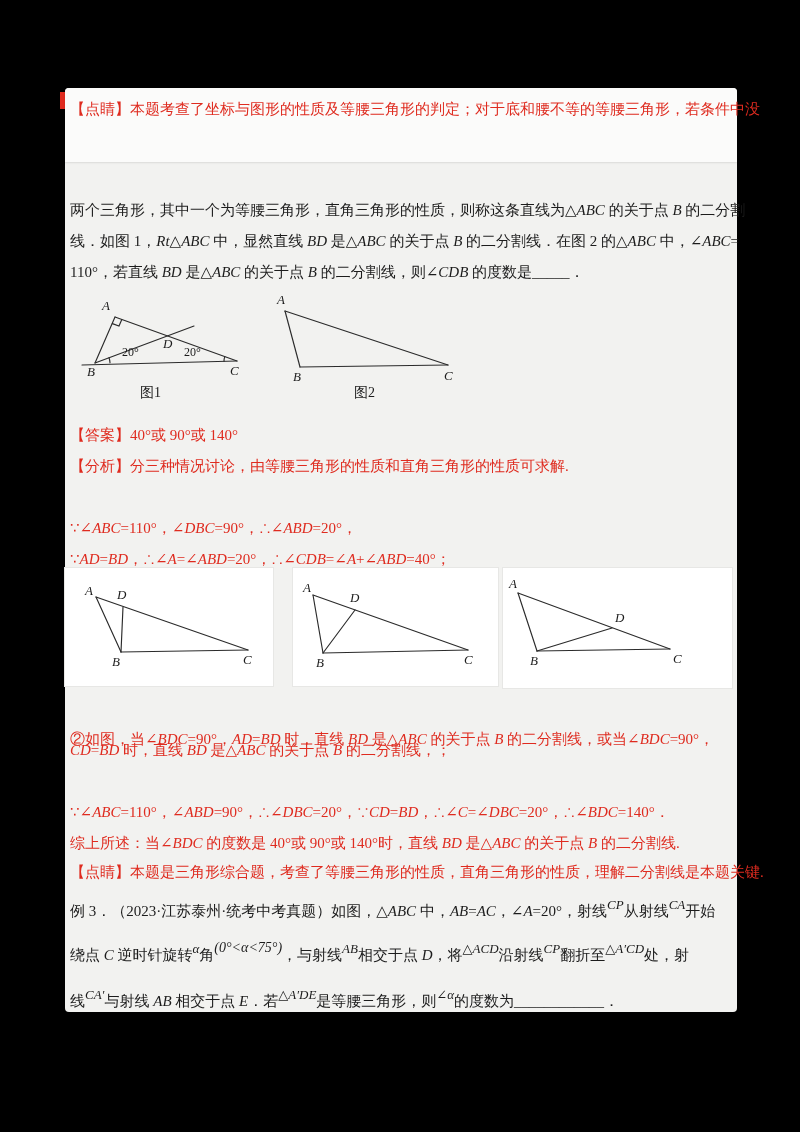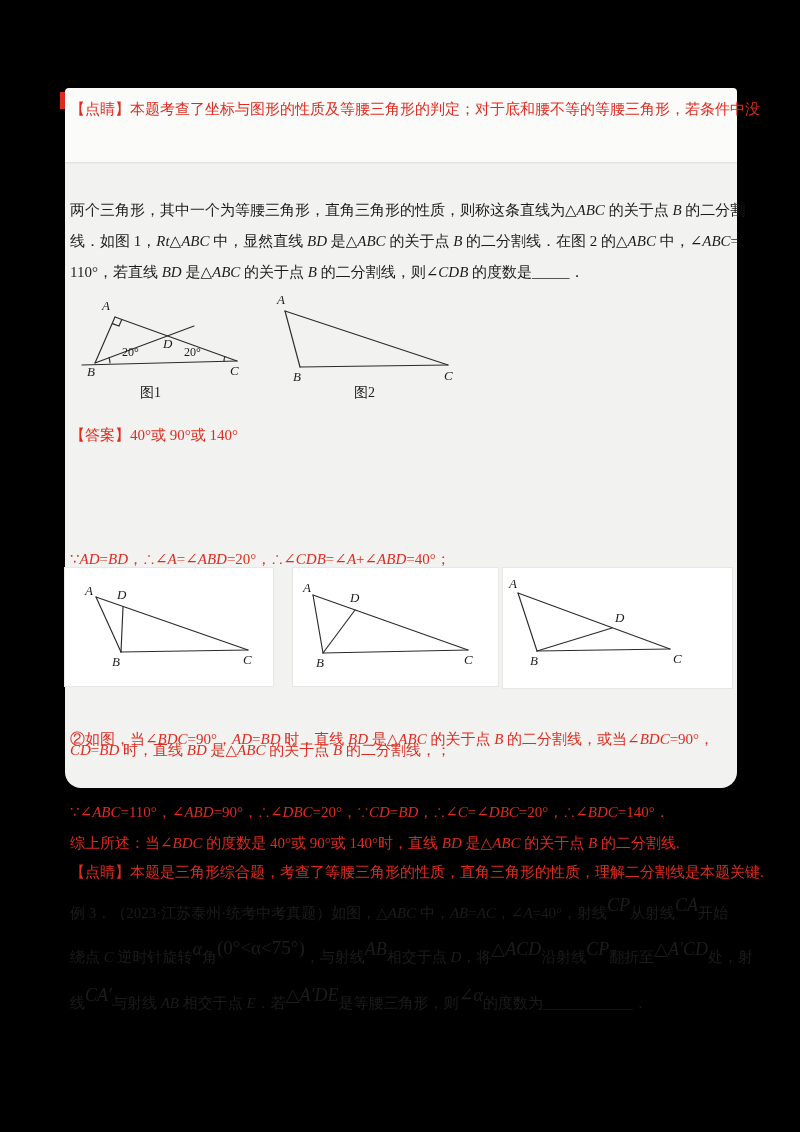--- a/index.html
+++ b/index.html
@@ -1,30 +1,30 @@
 <!DOCTYPE html>
 <html style="--page_bg: #000000; --card_bg: #f2f2f0; --panel_bg: #fbfbfa; --figure_box_bg: #ffffff; --red: #df2b1f; --ink: #1c1c1c; --line_color: #2b2b2b;"><head>
 <meta charset="utf-8">
 <style>
   html,body{margin:0;padding:0;}
   body{width:800px;height:1132px;background:var(--page_bg,#000);position:relative;overflow:hidden;
        font-family:"Liberation Serif","DejaVu Serif",serif;}
   #stage{position:absolute;left:0;top:0;width:800px;height:1132px;background:var(--page_bg,#000);}
-  #card{position:absolute;left:65px;top:88px;width:672px;height:700px;
-        background:var(--card_bg,#f2f2f0);border-radius:16px;}
+  #card{position:absolute;left:65px;top:88px;width:672px;height:924px;
+        background:var(--card_bg,#f2f2f0);border-radius:4px;}
   #note-box{position:absolute;left:0;top:0;width:672px;height:74px;
         background:var(--panel_bg,#fbfbfa);border-radius:4px 4px 0 0;
         box-shadow:0 1px 2px rgba(0,0,0,0.10);}
   #red-mark{position:absolute;left:60px;top:92px;width:5px;height:17px;background:var(--red,#df2b1f);}
   .ln{position:absolute;left:5px;white-space:nowrap;
       font:15px/22px "Liberation Serif","DejaVu Serif",serif;color:var(--ink,#1c1c1c);}
   .ln.red{color:var(--red,#df2b1f);}
   .m{font-style:italic;}
-  .sup{font-style:italic;font-size:18px;vertical-align:7px;}
-  .par{font-size:19px;vertical-align:8px;}
+  .sup{font-style:italic;font-size:13px;vertical-align:7px;}
+  .par{font-style:italic;font-size:14px;vertical-align:8px;}
   .u{letter-spacing:0;}
   .figbox{position:absolute;background:var(--figure_box_bg,#fff);box-shadow:0 0 0 1px #e7e7e5;}
   svg{position:absolute;overflow:visible;}
   .e{stroke:var(--line_color,#2b2b2b);stroke-width:1.15;fill:none;stroke-linecap:round;}
   .fl{font:italic 13px "Liberation Serif","DejaVu Serif",serif;fill:var(--ink,#1c1c1c);}
   .al{font:12px "Liberation Serif","DejaVu Serif",serif;fill:var(--ink,#1c1c1c);}
   .cap{font:14px "Liberation Serif","DejaVu Serif",serif;fill:var(--ink,#1c1c1c);}
 </style>
 </head>
 <body>
@@ -66,20 +66,22 @@
         <path class="e" d="M15,20 L178,74"></path>
         <path class="e" d="M30,76 L178,74"></path>
       </g>
       <text class="fl" x="7" y="13">A</text>
       <text class="fl" x="23" y="90">B</text>
       <text class="fl" x="174" y="89">C</text>
       <text class="cap" x="84" y="106">图2</text>
     </svg>
 
     <div class="ln red" style="top:336px"><span>【答案】40°或 90°或 140°</span></div>
+    <div class="ln red" style="top:367px"><span>【分析】分三种情况讨论，由等腰三角形的性质和直角三角形的性质可求解.</span></div>
+    <div class="ln red" style="top:429px"><span>∵∠</span><span class="m">ABC</span><span>=110°，∠</span><span class="m">DBC</span><span>=90°，∴∠</span><span class="m">ABD</span><span>=20°，</span></div>
     <div class="ln red" style="top:460px"><span>∵</span><span class="m">AD</span><span>=</span><span class="m">BD</span><span>，∴∠</span><span class="m">A</span><span>=∠</span><span class="m">ABD</span><span>=20°，∴∠</span><span class="m">CDB</span><span>=∠</span><span class="m">A</span><span>+∠</span><span class="m">ABD</span><span>=40°；</span></div>
 
     <div class="figbox" style="left:0px;top:480px;width:208px;height:118px">
       <svg style="left:0;top:0" width="208" height="118" viewBox="0 0 208 118">
         <g>
           <path class="e" d="M31,29 L56,84"></path>
           <path class="e" d="M31,29 L183,82"></path>
           <path class="e" d="M56,84 L58,39"></path>
           <path class="e" d="M56,84 L183,82"></path>
         </g>
@@ -119,18 +121,18 @@
         <text class="fl" x="170" y="95">C</text>
       </svg>
     </div>
 
     <div class="ln red" style="top:640px"><span>②如图，当∠</span><span class="m">BDC</span><span>=90°，</span><span class="m">AD</span><span>=</span><span class="m">BD</span><span> 时，直线 </span><span class="m">BD</span><span> 是△</span><span class="m">ABC</span><span> 的关于点 </span><span class="m">B</span><span> 的二分割线，或当∠</span><span class="m">BDC</span><span>=90°，</span></div>
     <div class="ln red" style="top:651px"><span class="m">CD</span><span>=</span><span class="m">BD</span><span> 时，直线 </span><span class="m">BD</span><span> 是△</span><span class="m">ABC</span><span> 的关于点 </span><span class="m">B</span><span> 的二分割线，；</span></div>
     <div class="ln red" style="top:713px"><span>∵∠</span><span class="m">ABC</span><span>=110°，∠</span><span class="m">ABD</span><span>=90°，∴∠</span><span class="m">DBC</span><span>=20°，∵</span><span class="m">CD</span><span>=</span><span class="m">BD</span><span>，∴∠</span><span class="m">C</span><span>=∠</span><span class="m">DBC</span><span>=20°，∴∠</span><span class="m">BDC</span><span>=140°．</span></div>
     <div class="ln red" style="top:744px"><span>综上所述：当∠</span><span class="m">BDC</span><span> 的度数是 40°或 90°或 140°时，直线 </span><span class="m">BD</span><span> 是△</span><span class="m">ABC</span><span> 的关于点 </span><span class="m">B</span><span> 的二分割线.</span></div>
     <div class="ln red" style="top:773px"><span>【点睛】本题是三角形综合题，考查了等腰三角形的性质，直角三角形的性质，理解二分割线是本题关键.</span></div>
 
-    <div class="ln blk" style="top:806px"><span>例 3．（2023·江苏泰州·统考中考真题）如图，△</span><span class="m">ABC</span><span> 中，</span><span class="m">AB</span><span>=</span><span class="m">AC</span><span>，∠</span><span class="m">A</span><span>=40°，射线</span><span class="sup">CP</span><span>从射线</span><span class="sup">CA</span><span>开始</span></div>
+    <div class="ln blk" style="top:806px"><span>例 3．（2023·江苏泰州·统考中考真题）如图，△</span><span class="m">ABC</span><span> 中，</span><span class="m">AB</span><span>=</span><span class="m">AC</span><span>，∠</span><span class="m">A</span><span>=20°，射线</span><span class="sup">CP</span><span>从射线</span><span class="sup">CA</span><span>开始</span></div>
     <div class="ln blk" style="top:849px"><span>绕点 </span><span class="m">C</span><span> 逆时针旋转</span><span class="sup">α</span><span>角</span><span class="par">(0°&lt;α&lt;75°)</span><span>，与射线</span><span class="sup">AB</span><span>相交于点 </span><span class="m">D</span><span>，将</span><span class="sup">△ACD</span><span>沿射线</span><span class="sup">CP</span><span>翻折至</span><span class="sup">△A′CD</span><span>处，射</span></div>
     <div class="ln blk" style="top:896px"><span>线</span><span class="sup">CA′</span><span>与射线 </span><span class="m">AB</span><span> 相交于点 </span><span class="m">E</span><span>．若</span><span class="sup">△A′DE</span><span>是等腰三角形，则</span><span class="sup">∠α</span><span>的度数为</span><span class="u">____________</span><span>．</span></div>
 
   </div>
 </div>
 
 </body></html>

